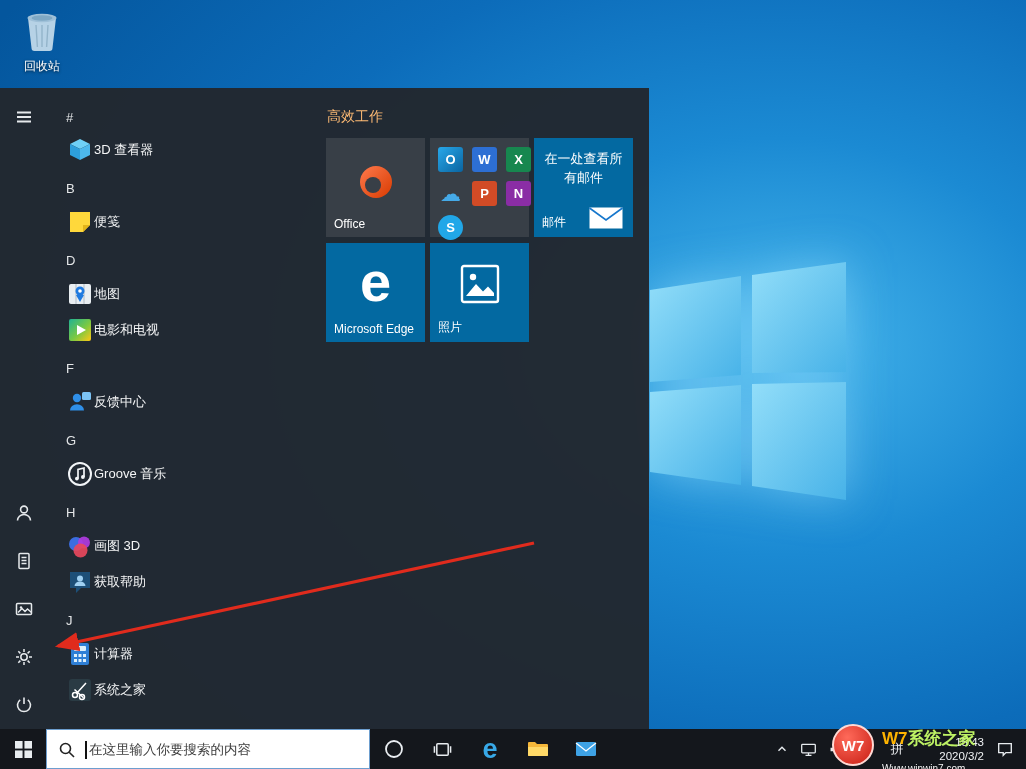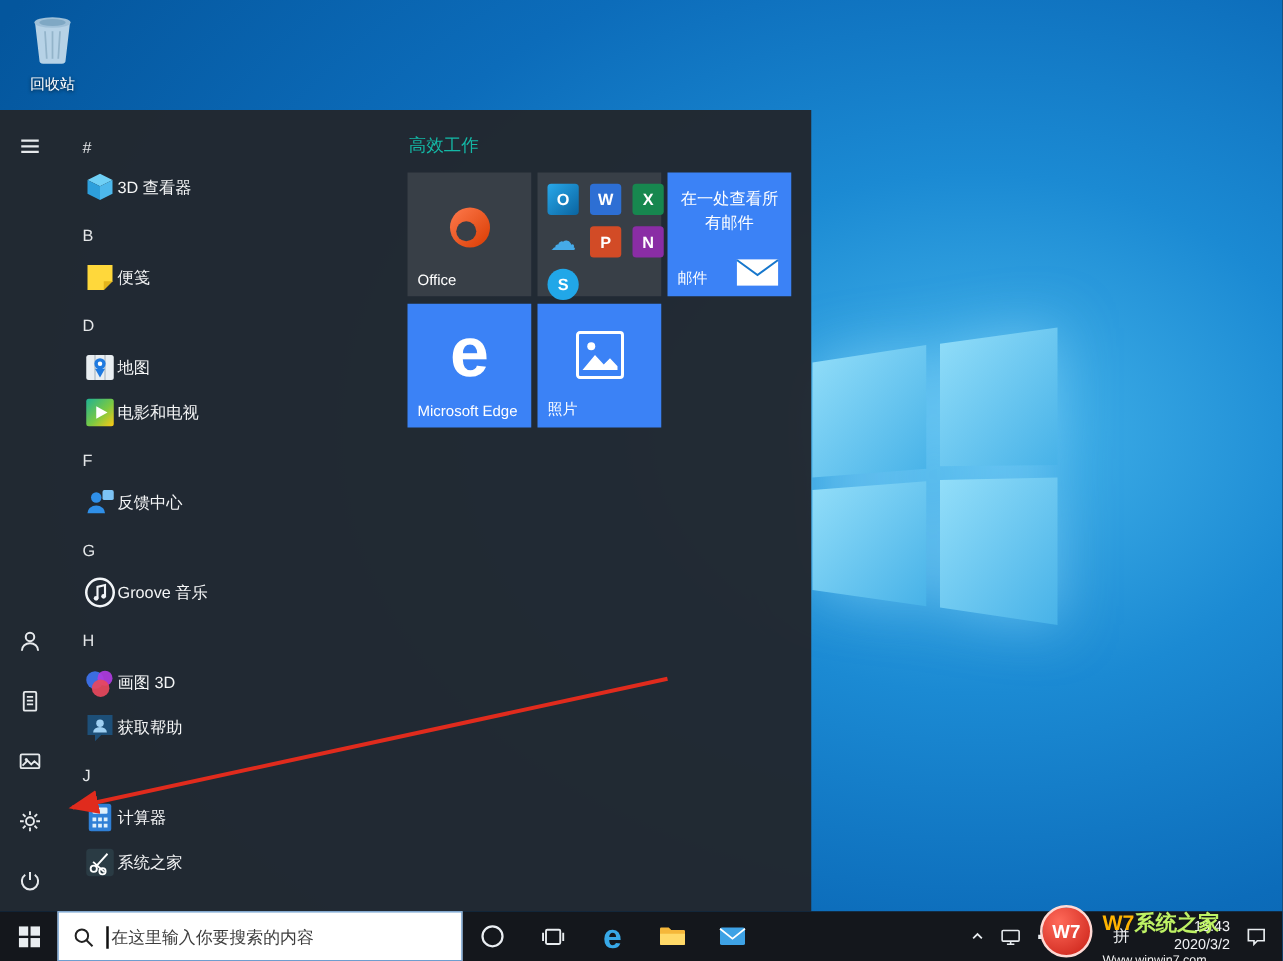--- a/index.html
+++ b/index.html
@@ -26,24 +26,24 @@
     display:flex; align-items:center; justify-content:center; cursor:pointer; }
   .rail-btn svg { width:20px; height:20px; }
 
   .app-header { position:absolute; left:66px; font-size:13px; color:#e4e6e8; cursor:pointer; }
   .app-row { position:absolute; left:54px; width:272px; height:34px;
     display:flex; align-items:center; padding-left:12px; cursor:pointer; }
   .app-icon { width:28px; height:28px; flex:0 0 28px; display:flex; align-items:center; justify-content:center; }
   .app-icon svg { width:28px; height:28px; }
   .app-label { font-size:13px; color:#f4f5f6; white-space:nowrap; }
 
-  .tiles-title { position:absolute; left:327px; top:20px; font-size:14px; color:#14b8a6; }
+  .tiles-title { position:absolute; left:327px; top:20px; font-size:14px; color:#fdba74; }
   .tile { position:absolute; width:99px; height:99px; cursor:pointer; }
   .tile-label { position:absolute; left:8px; bottom:6px; font-size:12px; color:#fff; }
-  .tile-blue { background:#3b82f6; }
+  .tile-blue { background:#0369a1; }
   .tile-dark { background:#383f47; }
   .office-logo { position:absolute; left:28px; top:22px; width:44px; height:44px; }
   .mini-grid { position:absolute; left:8px; top:9px; display:grid;
     grid-template-columns:repeat(3,25px); gap:9px; }
   .mini { width:25px; height:25px; border-radius:3px; display:flex; align-items:center;
     justify-content:center; font-weight:bold; font-size:13px; color:#fff; }
   .mini.outlook { background:linear-gradient(135deg,#28a8ea,#0a64a0); }
   .mini.word { background:#2d6fd4; }
   .mini.excel { background:#17874f; }
   .mini.onedrive { background:transparent; color:#45aae8; font-size:21px; }

